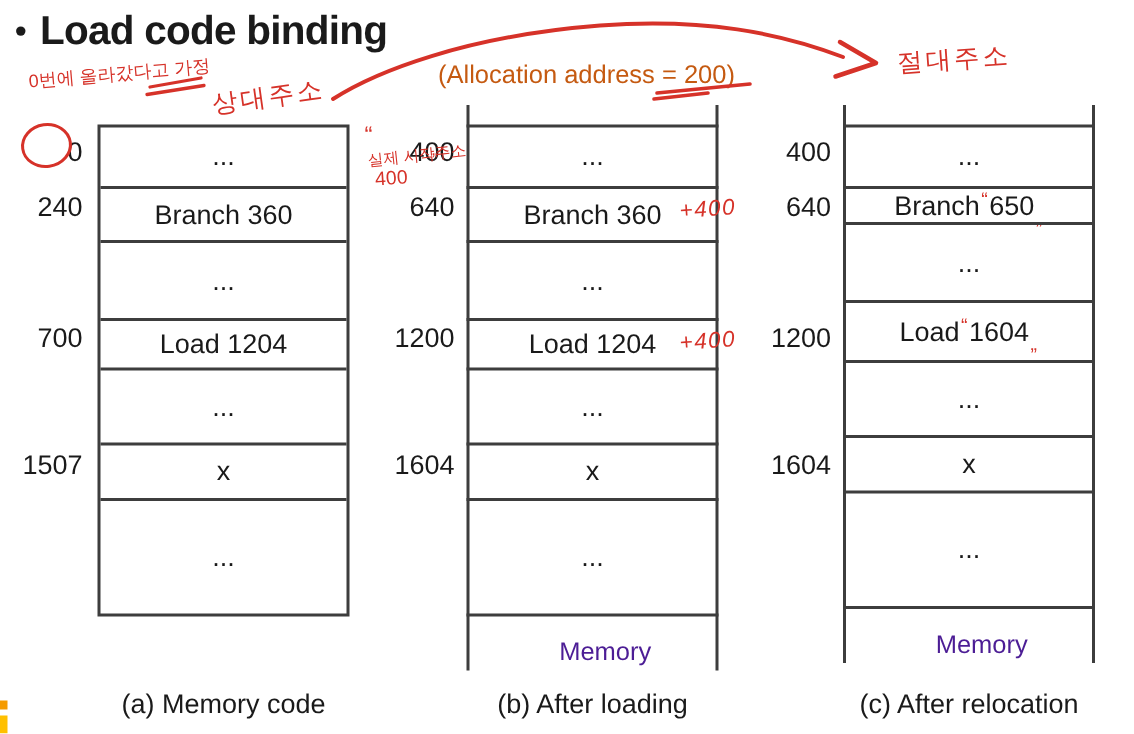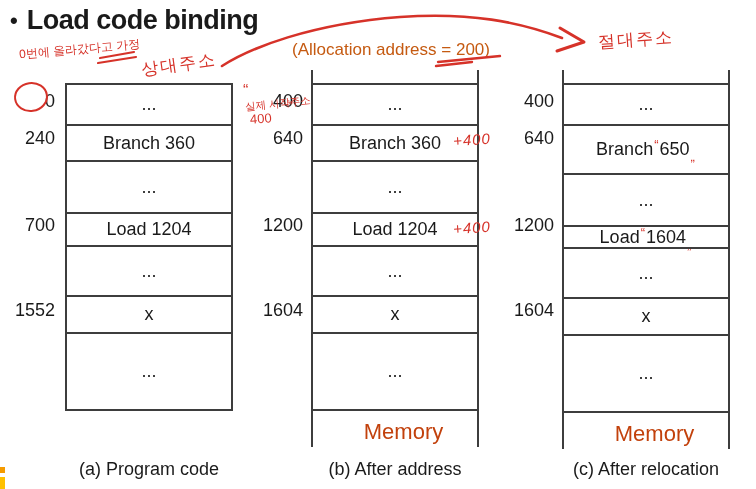--- a/index.html
+++ b/index.html
@@ -29,21 +29,21 @@
   .row.bt { border-top:2px solid #3d3d3d; }
   .ink { color:#d63229; }
   .seg-quote { font-size:13px; position:relative; top:-5px; margin:0 1px; }
   .seg-quote.low { top:7px; }
   .ovf { position:absolute; left:142px; top:5px; color:#d63229; font-size:15px;
          transform:rotate(-4deg); letter-spacing:1px; font-style:italic; }
   .labels { position:absolute; left:-70px; top:0; width:60px; }
   .memwrap.open .labels { top:13px; }
   .addr { position:absolute; right:0; font-size:18px; color:#1a1a1a; }
   .memlabel { height:36px; display:flex; align-items:flex-end; justify-content:center;
-              font-size:22px; color:#c2410c; padding-bottom:2px;padding-left:17px; }
+              font-size:17px; color:#4c1d95; padding-bottom:2px;padding-left:17px; }
   .caption { position:absolute; top:459px; width:288px; text-align:center; font-size:18px; }
 
   
   .hand { position:absolute; color:#d63229; white-space:nowrap; font-family:sans-serif; }
   .hand-note  { left:19px;  top:41px; font-size:12px; transform:rotate(-5deg); }
   .hand-rel   { left:141px; top:53px; font-size:17px; transform:rotate(-8deg); letter-spacing:2px; }
   .hand-abs   { left:598px; top:28px; font-size:17px; transform:rotate(-4deg); letter-spacing:2px; }
   .hand-start1{ left:245px; top:97px;  font-size:10.5px; transform:rotate(-6deg); }
   .hand-start2{ left:250px; top:111px; font-size:13px; transform:rotate(-4deg); }
   .q-open-b  { left:243px; top:82px; font-size:16px; }
@@ -63,21 +63,21 @@
   <span class="page-title">Load code binding</span>
 </div>
 
 <div class="alloc">(Allocation address = 200)</div>
 
 <div class="memwrap closed abs" style="left:65px; top:83px;">
   <div class="labels">
       <span class="addr" style="top: 7.5px;">0</span>
       <span class="addr" style="top: 45px;">240</span>
       <span class="addr" style="top: 131.5px;">700</span>
-      <span class="addr" style="top: 216.5px;">1552</span>
+      <span class="addr" style="top: 216.5px;">1507</span>
     </div>
   <div class="memtable">
     <div class="rows">
         <div class="row" style="height: 39px;">
           <span>...</span>
         </div>
         <div class="row bt" style="height: 36px;">
           <span>Branch 360</span>
         </div>
         <div class="row bt" style="height: 52px;">
@@ -91,21 +91,21 @@
         </div>
         <div class="row bt" style="height: 37px;">
           <span>x</span>
         </div>
         <div class="row bt" style="height: 77px;">
           <span>...</span>
         </div>
       </div>
   </div>
 </div>
-<div class="caption" style="left:5px;">(a) Program code</div>
+<div class="caption" style="left:5px;">(a) Memory code</div>
 
 <div class="memwrap open abs" style="left:311px; top:70px;">
   <div class="labels">
       <span class="addr" style="top: 7.5px;">400</span>
       <span class="addr" style="top: 45px;">640</span>
       <span class="addr" style="top: 131.5px;">1200</span>
       <span class="addr" style="top: 216.5px;">1604</span>
     </div>
   <div class="memtable">
     <div class="rows">
@@ -129,44 +129,44 @@
         <div class="row bt" style="height: 37px;">
           <span>x</span>
         </div>
         <div class="row bt" style="height: 77px;">
           <span>...</span>
         </div>
       </div>
   </div>
   <div class="memlabel">Memory</div>
 </div>
-<div class="caption" style="left:251px;">(b) After address</div>
+<div class="caption" style="left:251px;">(b) After loading</div>
 
 <div class="memwrap open abs" style="left:562px; top:70px;">
   <div class="labels">
       <span class="addr" style="top: 7.5px;">400</span>
       <span class="addr" style="top: 45px;">640</span>
       <span class="addr" style="top: 131.5px;">1200</span>
       <span class="addr" style="top: 216.5px;">1604</span>
     </div>
   <div class="memtable">
     <div class="rows">
         <div class="row" style="height: 39px;">
           <span>...</span>
         </div>
-        <div class="row bt" style="height: 49px;">
+        <div class="row bt" style="height: 24px;">
           <span>Branch </span>
           <span class="ink seg-quote">“</span>
           <span>650</span>
           <span class="ink seg-quote low">„</span>
         </div>
         <div class="row bt" style="height: 52px;">
           <span>...</span>
         </div>
-        <div class="row bt" style="height: 22px; justify-content: center;">
+        <div class="row bt" style="height: 40px; justify-content: center;">
           <span>Load </span>
           <span class="ink seg-quote">“</span>
           <span>1604</span>
           <span class="ink seg-quote low">„</span>
         </div>
         <div class="row bt" style="height: 50px;">
           <span>...</span>
         </div>
         <div class="row bt" style="height: 37px;">
           <span>x</span>

